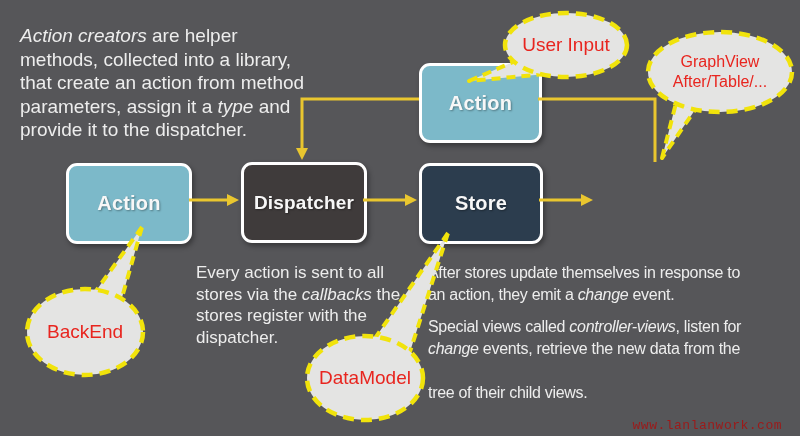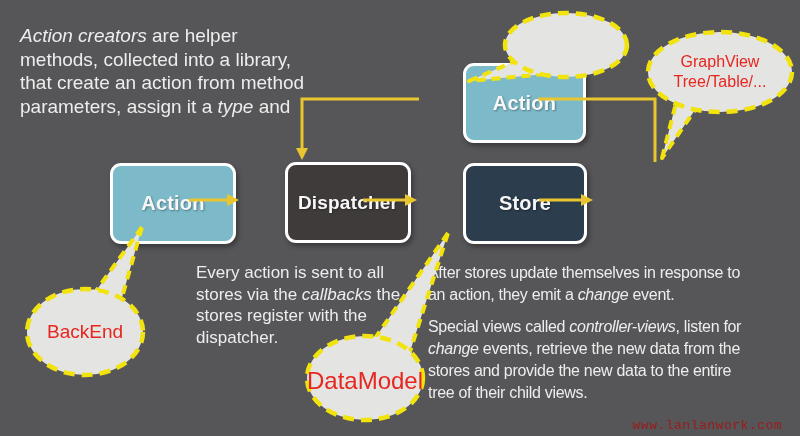--- a/index.html
+++ b/index.html
@@ -5,55 +5,55 @@
   html,body{margin:0;padding:0;background:#2e2e30;}
   #stage{
     position:relative;width:800px;height:436px;overflow:hidden;
     background:#565659;
     font-family:"Liberation Sans", sans-serif;
   }
   
   .note{position:absolute;z-index:1;color:#ededed;}
   .box{position:absolute;z-index:2;display:flex;align-items:center;justify-content:center;
        border:3px solid #ffffff;border-radius:11px;
-       box-shadow:2px 3px 5px rgba(0,0,0,0.35);margin-left:44px;}
+       box-shadow:2px 3px 5px rgba(0,0,0,0.35);}
   #connector-layer{position:absolute;left:0;top:0;z-index:3;pointer-events:none;}
   .bubble-label{position:absolute;z-index:4;color:#e8251f;text-align:center;}
   
   .box .label{color:#f7f7f7;font-weight:bold;font-size:20px;letter-spacing:.2px;
               text-shadow:1px 1px 2px rgba(0,0,0,0.35);white-space:nowrap;}
   #box-action-top {left:419px;top:63px; width:117px;height:74px;background:#7cb9c9;}
   #box-action-left{left:66px; top:163px;width:120px;height:75px;background:#7cb9c9;}
   #box-dispatcher {left:241px;top:162px;width:120px;height:75px;background:#3f3b3b;}
   #box-store      {left:419px;top:163px;width:118px;height:75px;background:#2c3d4e;}
   #box-view       {left:595px;top:163px;width:121px;height:75px;background:#57b169;}
   
   #note-action-creators{left:20px;top:24px;width:345px;font-size:19px;line-height:23.5px;}
   #note-every-action  {left:196px;top:262px;width:235px;font-size:17px;line-height:21.5px;}
   #note-after-stores  {left:428px;top:262px;width:370px;font-size:16px;line-height:22px;letter-spacing:-0.3px;}
   #note-special-views {left:428px;top:316px;width:370px;font-size:16px;line-height:22px;letter-spacing:-0.3px;}
   
   #label-user-input{left:506px;top:34px;width:120px;font-size:19px;}
   #label-graph-view{left:648px;top:52px;width:144px;font-size:16px;line-height:20px;}
   #label-back-end  {left:25px;top:321px;width:120px;font-size:19px;}
-  #label-data-model{left:305px;top:367px;width:120px;font-size:24px;}
+  #label-data-model{left:305px;top:367px;width:120px;font-size:19px;}
   
   #watermark{position:absolute;z-index:5;right:18px;bottom:3px;
              font-family:"Liberation Mono", monospace;font-size:13px;
              color:#9c1a1a;letter-spacing:0.5px;}
 </style>
 </head>
 <body>
 
 <div id="stage">
 
-  <div class="note" id="note-action-creators"><i>Action creators</i><span> are helper</span><br><span>methods, collected into a library,</span><br><span>that create an action from method</span><br><span>parameters, assign it a </span><i>type</i><span> and</span><br></div>
+  <div class="note" id="note-action-creators"><i>Action creators</i><span> are helper</span><br><span>methods, collected into a library,</span><br><span>that create an action from method</span><br><span>parameters, assign it a </span><i>type</i><span> and</span><br><span>provide it to the dispatcher.</span></div>
   <div class="note" id="note-every-action"><span>Every action is sent to all</span><br><span>stores via the </span><i>callbacks</i><span> the</span><br><span>stores register with the</span><br><span>dispatcher.</span></div>
   <div class="note" id="note-after-stores"><span>After stores update themselves in response to</span><br><span>an action, they emit a </span><i>change</i><span> event.</span></div>
-  <div class="note" id="note-special-views"><span>Special views called </span><i>controller-views</i><span>, listen for</span><br><i>change</i><span> events, retrieve the new data from the</span><br><span>stores and provide the new data to the entire</span><br><span>tree of their child views.</span></div>
+  <div class="note" id="note-special-views"><span>Special views called </span><i>controller-views</i><span>, listen for</span><br><i>change</i><span> events, retrieve the new data from the</span><br><br><span>tree of their child views.</span></div>
 
   <div class="box" id="box-action-top">
     <span class="label">Action</span>
   </div>
   <div class="box" id="box-action-left">
     <span class="label">Action</span>
   </div>
   <div class="box" id="box-dispatcher">
     <span class="label" style="font-size:19px;">Dispatcher</span>
   </div>
@@ -82,22 +82,23 @@
       <polygon points="448,233 371,344 407,361"></polygon>
     </g>
     <g fill="#e4e4e3" stroke="#f1e30b" stroke-width="4.5" stroke-dasharray="11 7">
       <ellipse cx="566" cy="45" rx="61" ry="32"></ellipse>
       <ellipse cx="720" cy="72" rx="72" ry="40"></ellipse>
       <ellipse cx="85" cy="332" rx="58" ry="43"></ellipse>
       <ellipse cx="365" cy="378" rx="58" ry="42"></ellipse>
     </g>
   </svg>
 
+  <div class="bubble-label" id="label-user-input">User Input</div>
   <div class="bubble-label" id="label-graph-view">
     <span>GraphView</span><br>
-    <span>Tree/Table/...</span>
+    <span>After/Table/...</span>
   </div>
   <div class="bubble-label" id="label-back-end">BackEnd</div>
   <div class="bubble-label" id="label-data-model">DataModel</div>
 
   <div id="watermark">www.lanlanwork.com</div>
 
 </div>
 
 </body></html>

